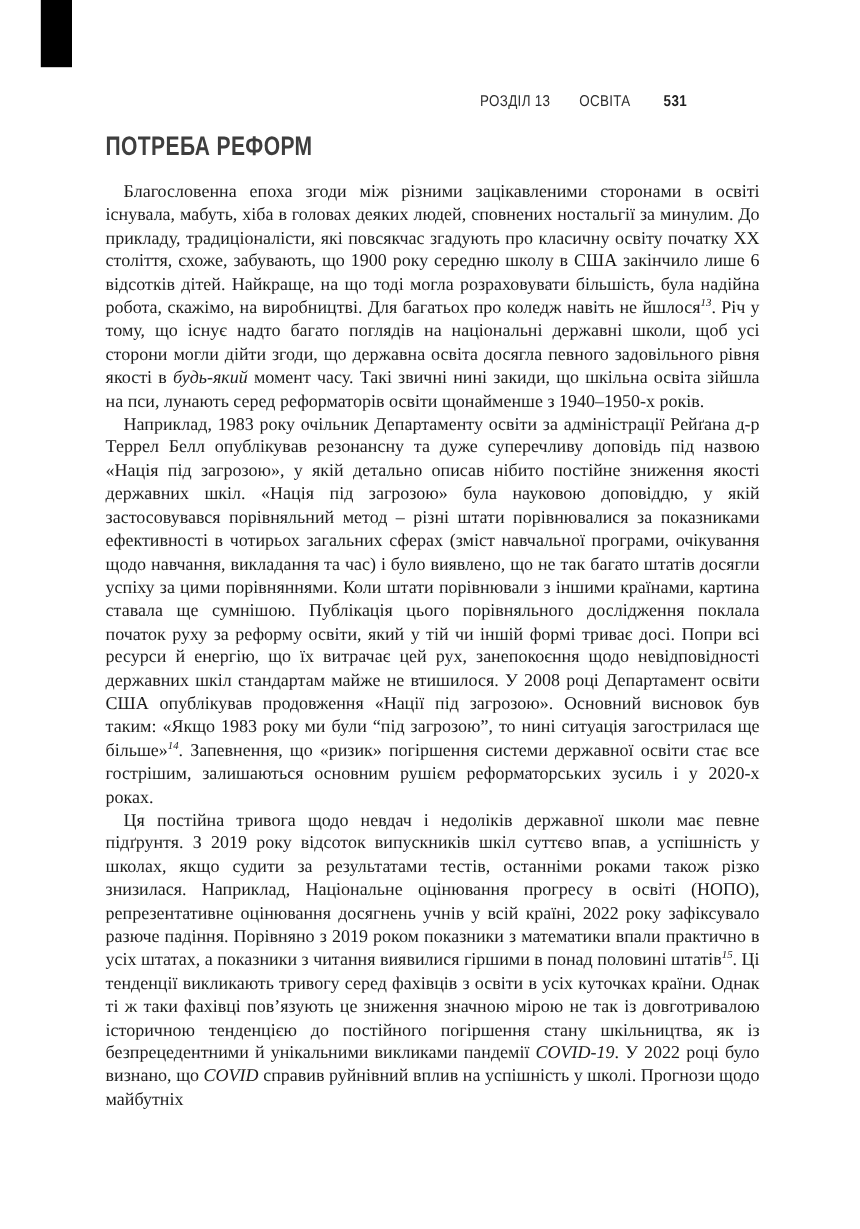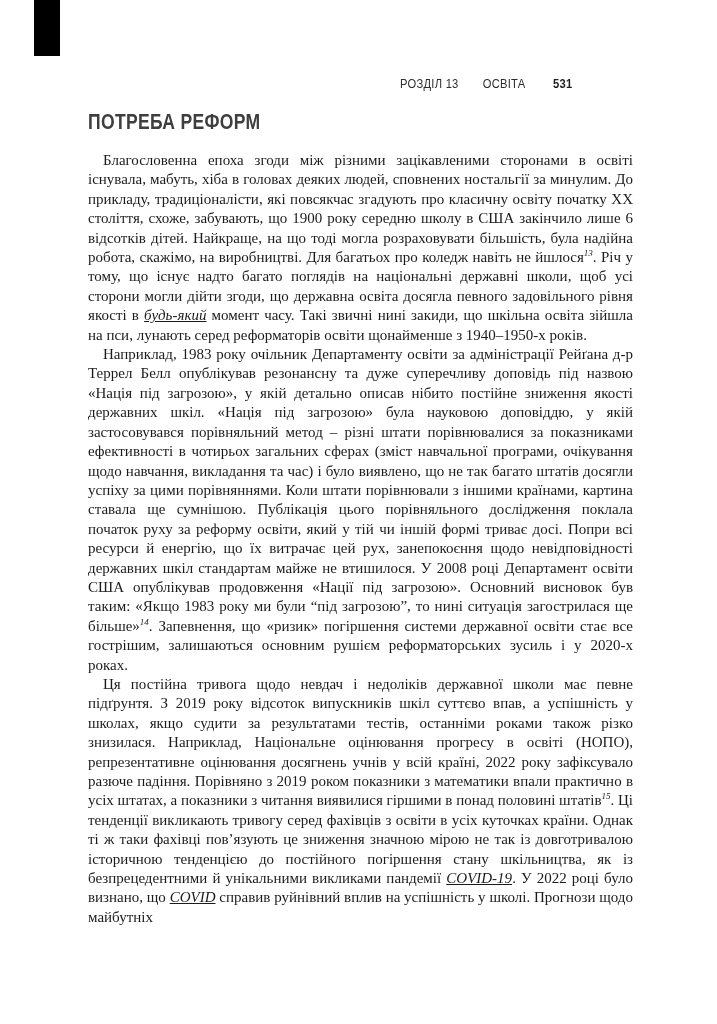--- a/index.html
+++ b/index.html
@@ -72,21 +72,20 @@
     line-height:19.4px;
     color:var(--c-text);
     hyphens:auto;
   }
   article.body-text p{
     margin:0;
     text-indent:15px;
   }
   article.body-text em{
     font-style:italic;
-    text-decoration:underline;
   }
   article.body-text sup{
     font-size:9px;
     line-height:0;
     vertical-align:super;
     font-style:italic;
   }
 </style>
 </head>
 <body>

